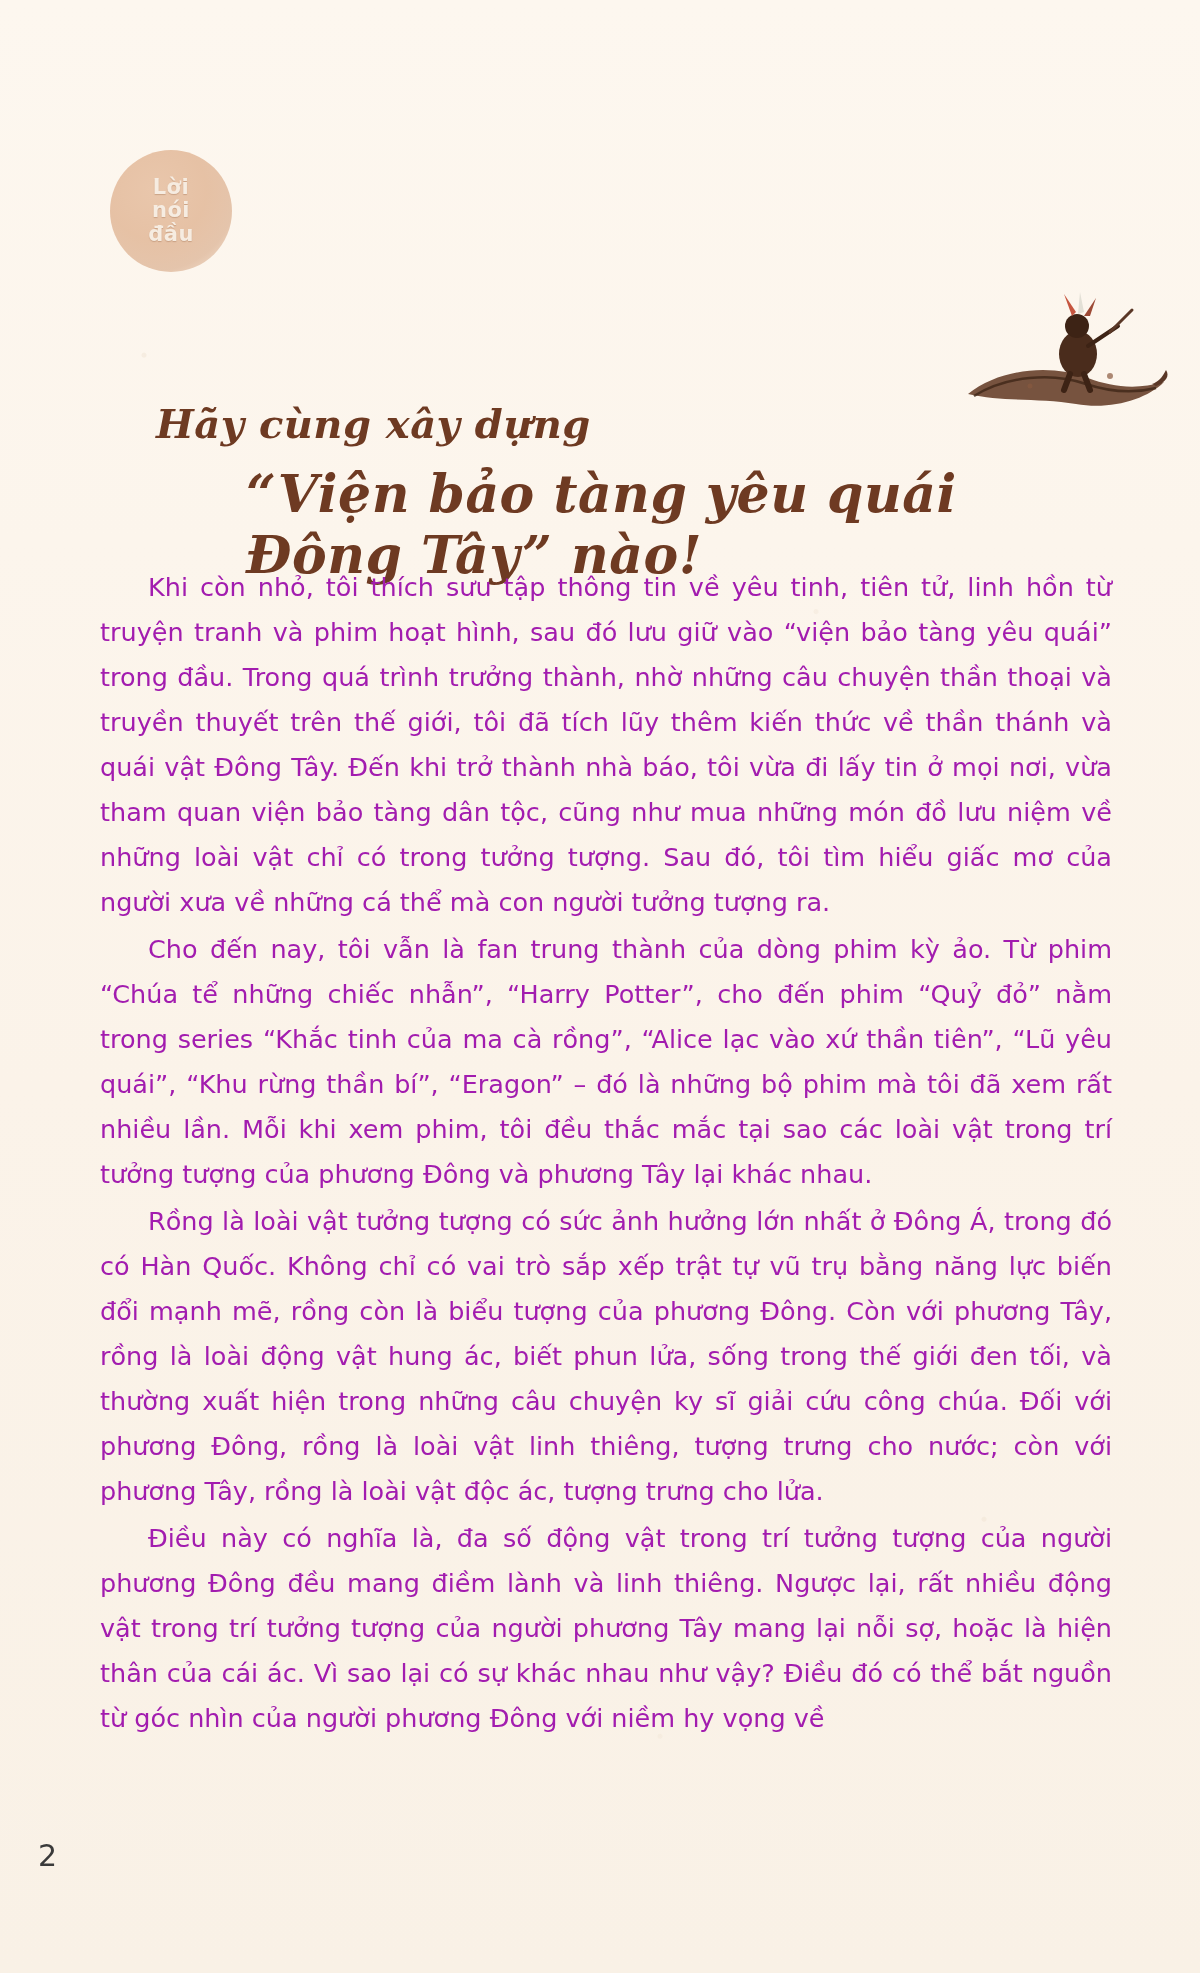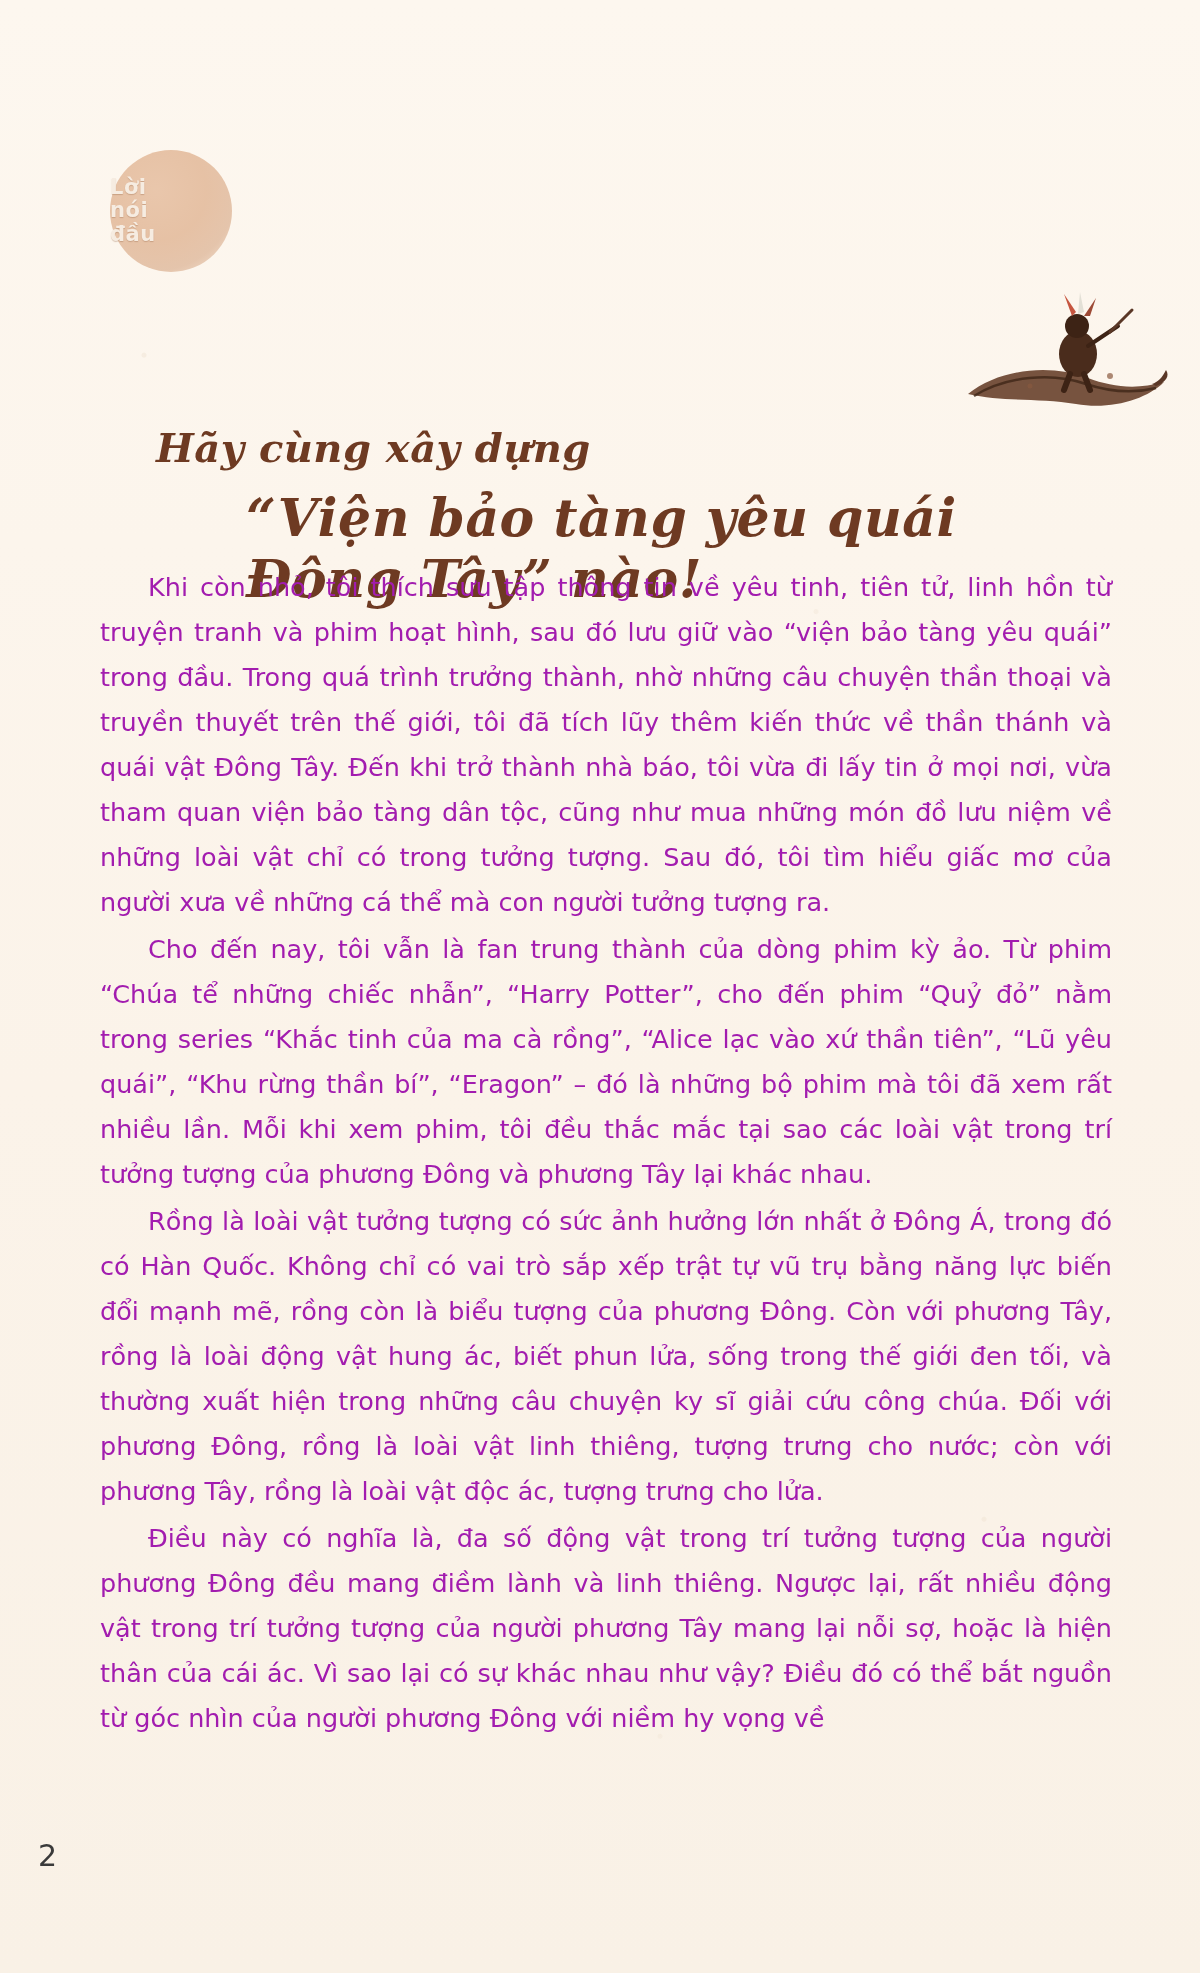--- a/index.html
+++ b/index.html
@@ -38,21 +38,21 @@
     position: absolute;
     left: 110px;
     top: 150px;
     width: 122px;
     height: 122px;
     border-radius: 50%;
     background:
       radial-gradient(circle at 38% 33%, rgba(232,196,168,0.95) 0%, rgba(226,184,152,0.85) 45%, rgba(214,166,131,0.62) 72%, rgba(214,166,131,0.18) 100%);
     display: flex;
     flex-direction: column;
-    align-items: flex-start;
+    align-items: center;
     justify-content: center;
     line-height: 1.12;
   }
   .badge span {
     font-family: "DejaVu Sans", sans-serif;
     font-weight: bold;
     font-size: 21px;
     color: #f6ece1;
     letter-spacing: 0.5px;
     text-shadow: 0 1px 1px rgba(150,100,70,0.35);
@@ -64,21 +64,21 @@
     right: 30px;
     top: 290px;
     width: 210px;
     height: 150px;
   }
 
   
   .title-block {
     position: absolute;
     left: 150px;
-    top: 424px;
+    top: 400px;
     width: 950px;
   }
   .title-line {
     font-family: "DejaVu Serif", serif;
     font-weight: bold;
     font-style: italic;
     color: #6e3a22;
     letter-spacing: 0.5px;
   }
   .title-line.one {

